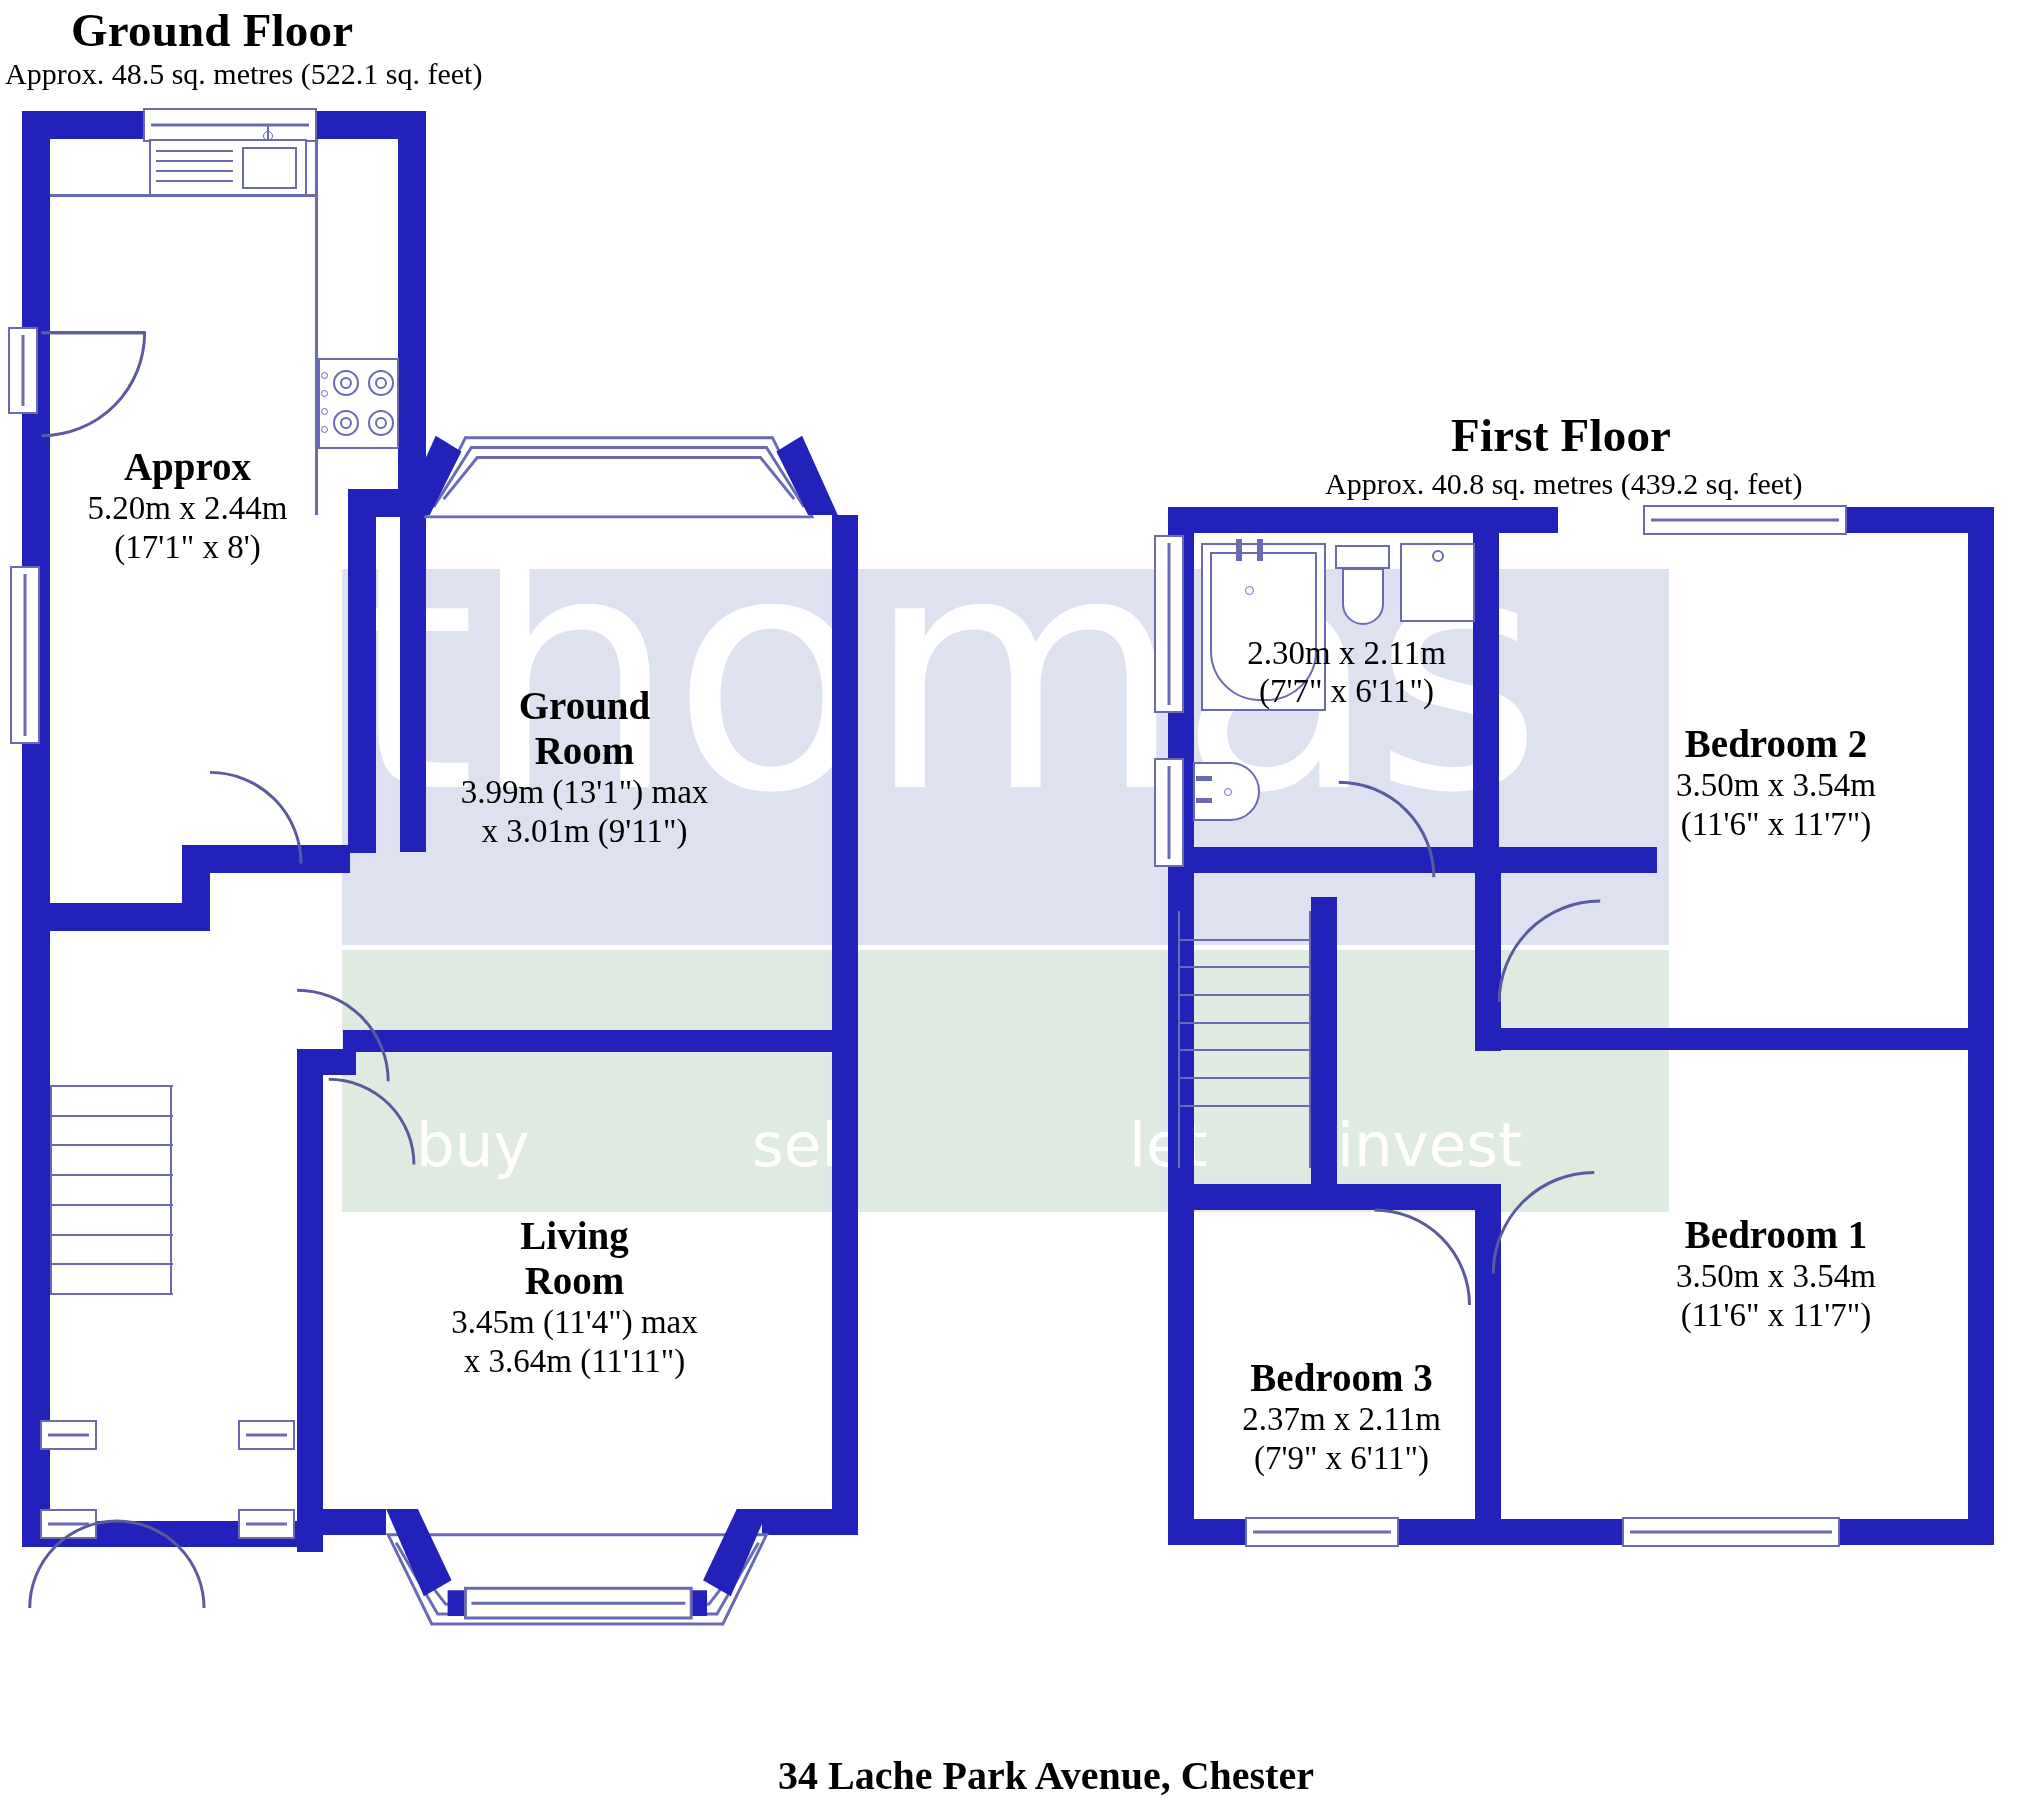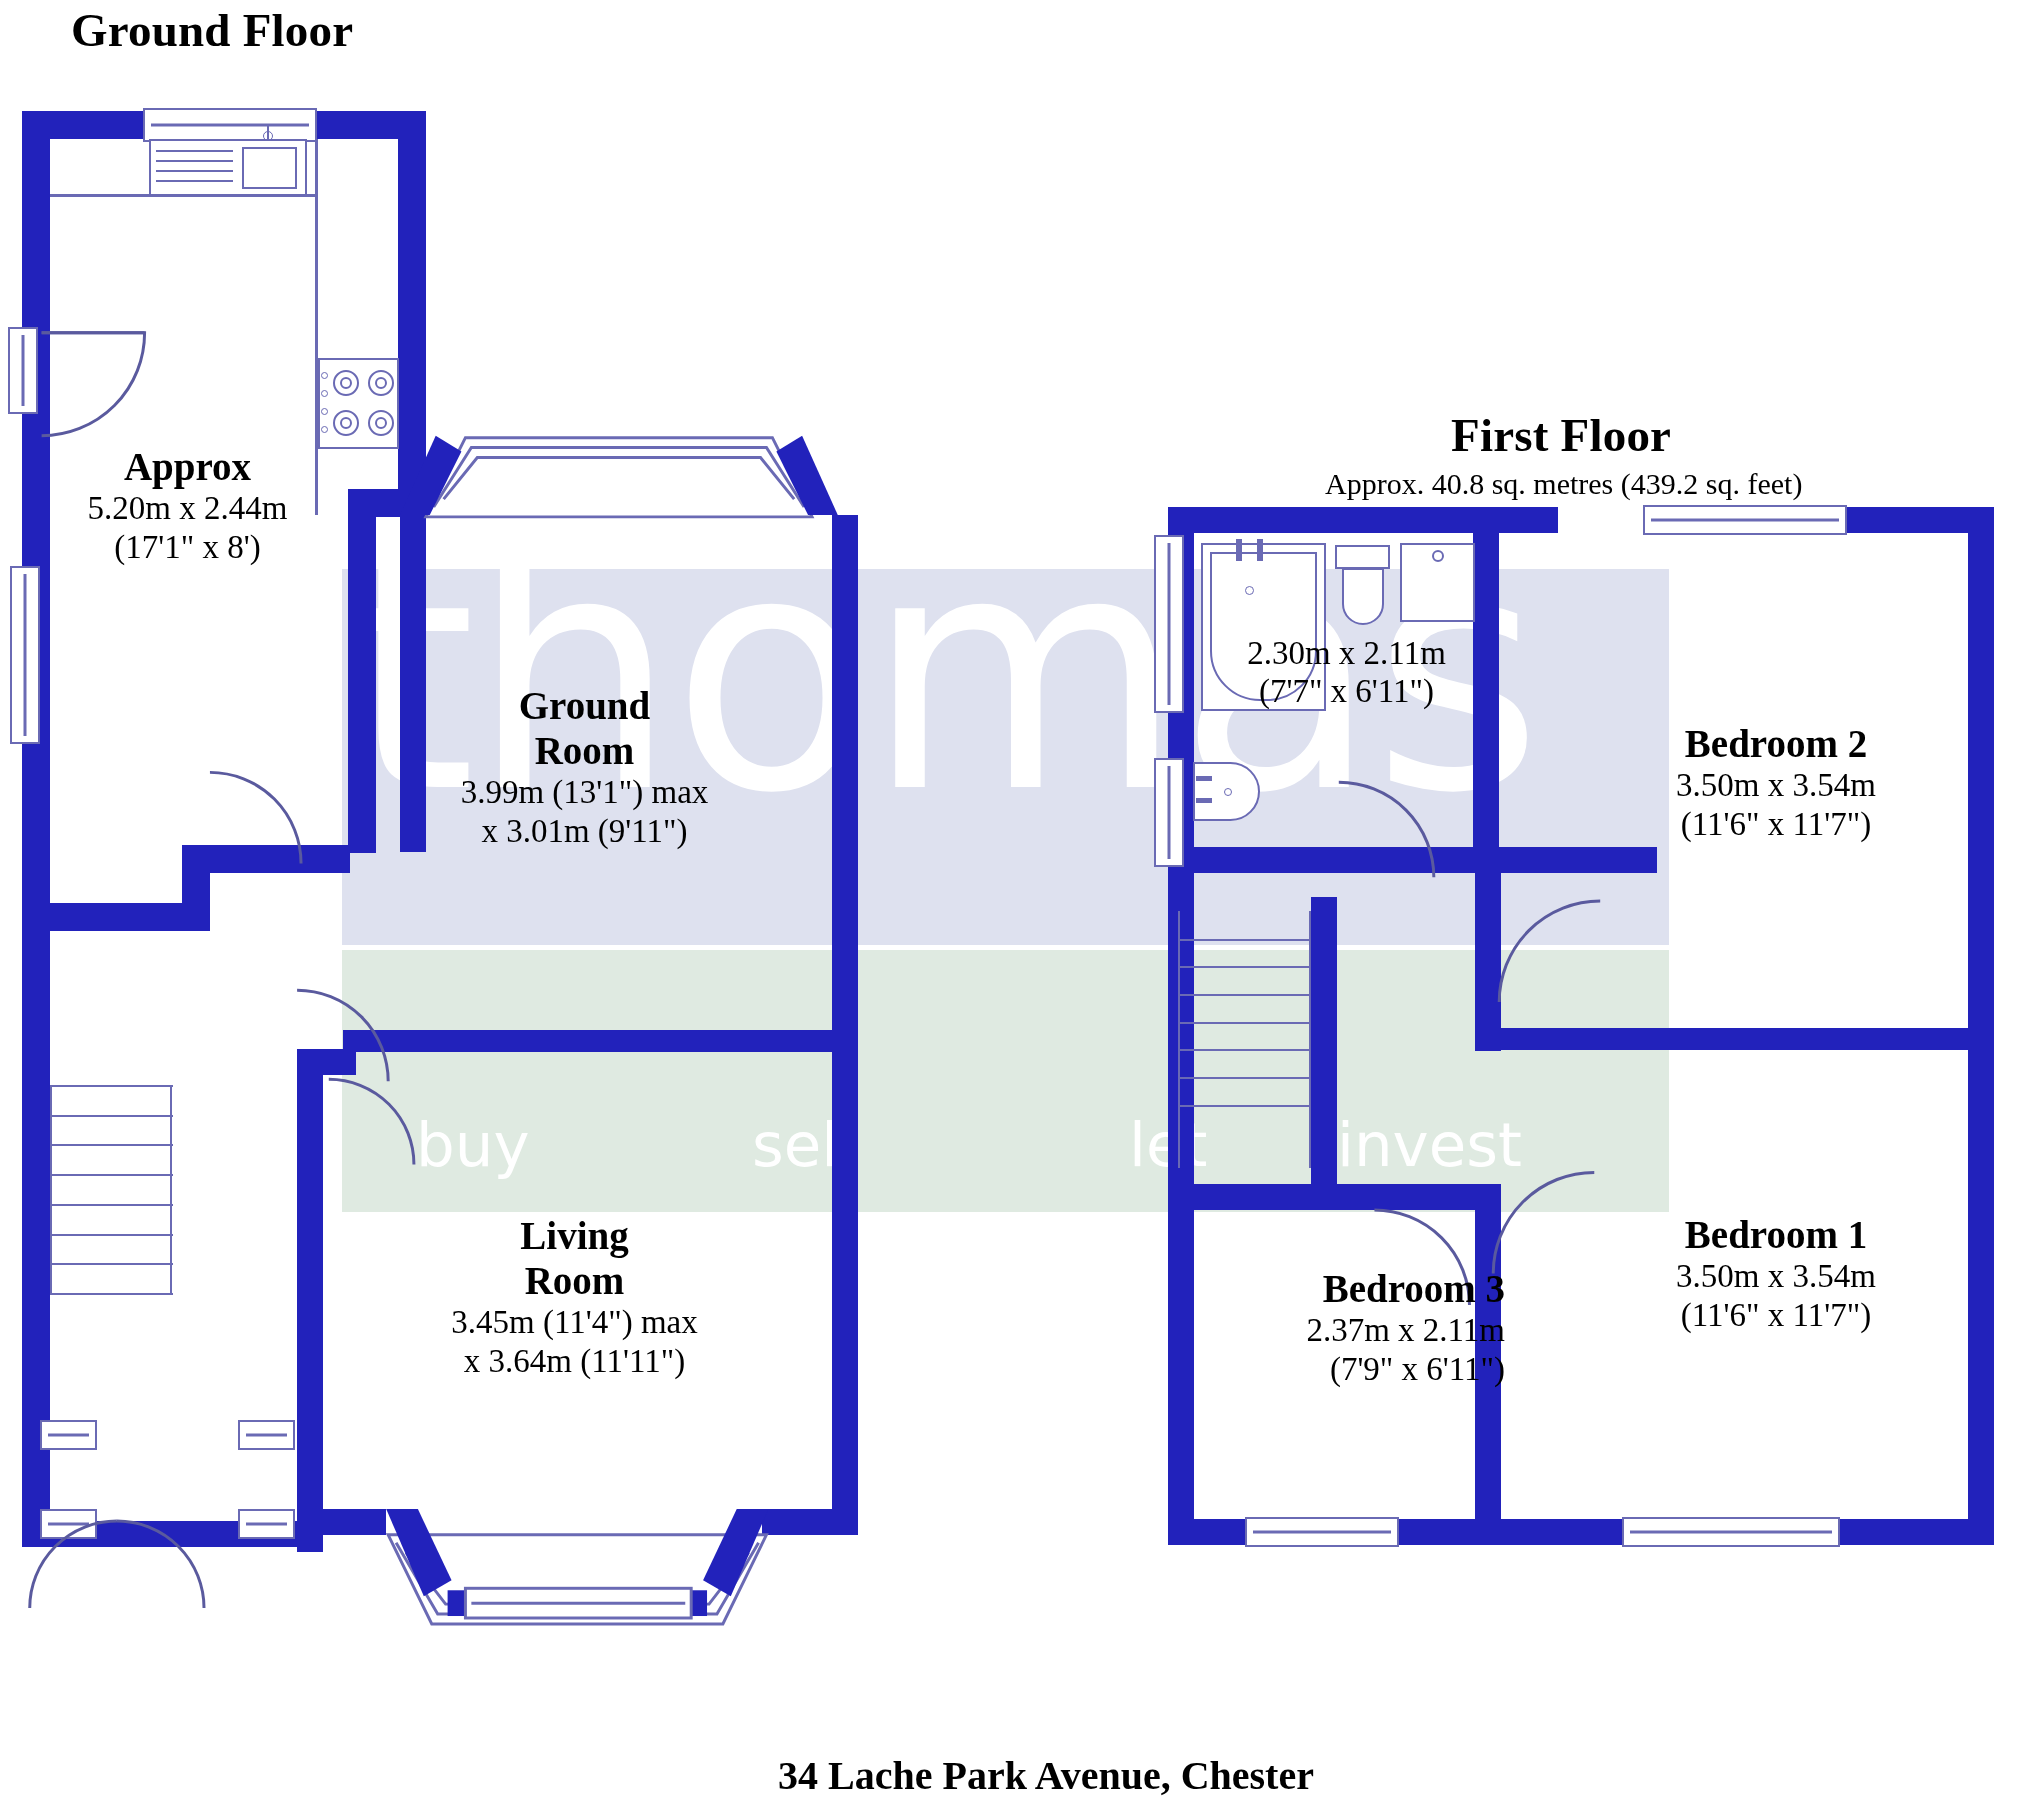--- a/index.html
+++ b/index.html
@@ -81,20 +81,21 @@
 
     <div class="wm-word" style="left:348px;top:510px;font-size:327px;line-height:327px;letter-spacing:-6px;">thomas</div>
 
     <div class="wm-small" style="left:416px;top:1109px;">buy</div>
     <div class="wm-small" style="left:752px;top:1109px;">sell</div>
     <div class="wm-small" style="left:1129px;top:1109px;">let</div>
     <div class="wm-small" style="left:1337px;top:1109px;">invest</div>
   </div>
 
   <div class="floor-title" style="left:71px;top:3px;z-index:40;">Ground Floor</div>
+  <div class="floor-sub" style="left:5px;top:57px;z-index:40;">Approx. 48.5 sq. metres (522.1 sq. feet)</div>
 
   <div class="floor-title" style="left:1451px;top:408px;z-index:40;">First Floor</div>
   <div class="floor-sub" style="left:1325px;top:467px;z-index:40;">Approx. 40.8 sq. metres (439.2 sq. feet)</div>
 
   <div style="position:absolute;left:0;top:0;z-index:10;">
 
     <div class="wall" style="left:22px;top:111px;width:28px;height:792px;"></div>
     <div class="wall" style="left:22px;top:903px;width:28px;height:644px;"></div>
 
     <div class="wall" style="left:22px;top:111px;width:121px;height:28px;"></div>
@@ -257,21 +258,21 @@
     <span class="rdim">3.50m x 3.54m</span>
     <span class="rdim">(11'6" x 11'7")</span>
   </div>
 
   <div class="room-label" style="left:1588px;top:1212px;width:376px;z-index:50;">
     <span class="rname">Bedroom 1</span>
     <span class="rdim">3.50m x 3.54m</span>
     <span class="rdim">(11'6" x 11'7")</span>
   </div>
 
-  <div class="room-label" style="left:1178px;top:1266px;width:327px;z-index:50;text-align:right;">
+  <div class="room-label" style="left:1178px;top:1355px;width:327px;z-index:50;">
     <span class="rname">Bedroom 3</span>
     <span class="rdim">2.37m x 2.11m</span>
     <span class="rdim">(7'9" x 6'11")</span>
   </div>
 
   <svg class="overlay" viewBox="0 0 2048 1838" style="z-index:20;">
     <g fill="none" stroke="#5a5a9e" stroke-width="3">
 
       <path d="M42,336 L146,336 A104,104 0 0 1 42,440"></path>
       <path d="M42,336 L146,336" stroke-width="3"></path>

